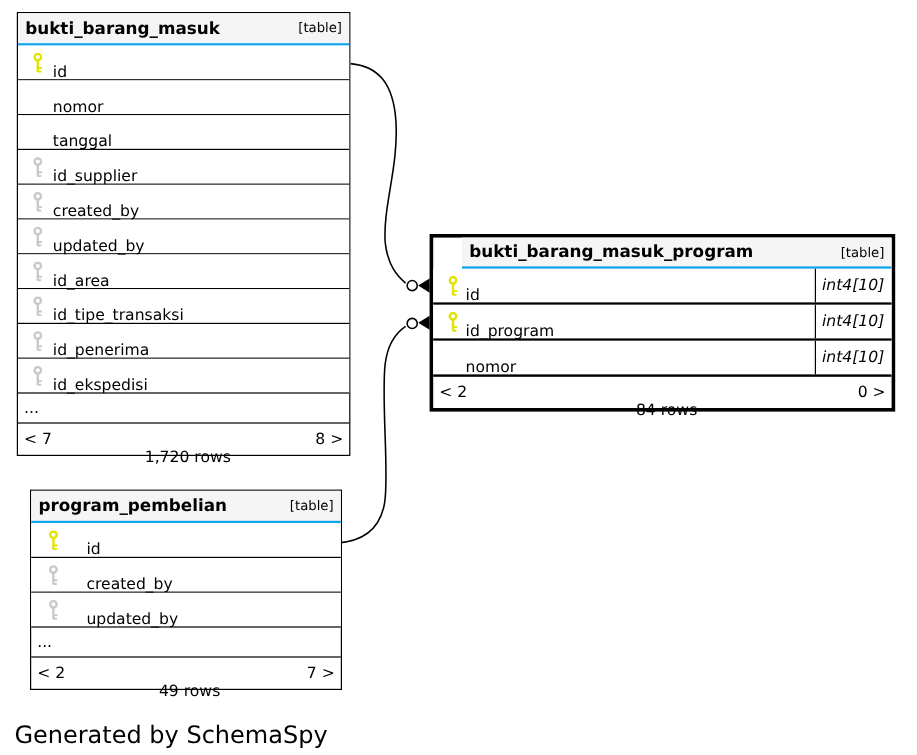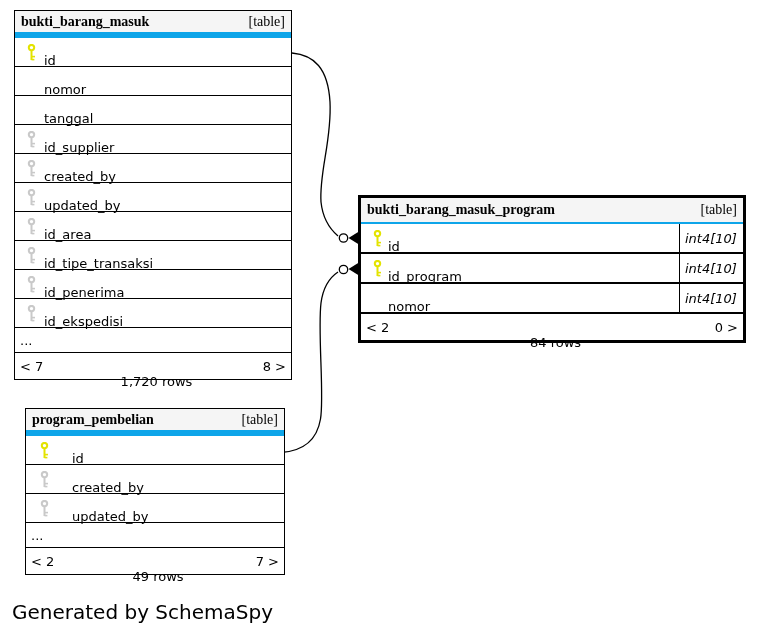--- a/index.html
+++ b/index.html
@@ -23,27 +23,26 @@
     box-sizing: border-box;
     font-size: 13px;
   }
   .tbl.emph { border-width: 3px; }
 
   .tbl-header {
     display: flex; align-items: center; justify-content: space-between;
     height: 27px;
     padding: 0 6px;
     background: var(--header-bg, #f5f5f5);
-    border-bottom: 6px solid #0ea5e9;
-    box-sizing: border-box;
-    font-family: Liberation Serif, serif;
-  }
-  .tbl.emph .tbl-header { height: 26px; border-bottom-width: 2px; }
+    border-bottom: 2px solid #0ea5e9;
+    box-sizing: border-box;
+  }
+  .tbl.emph .tbl-header { height: 26px; border-bottom-width: 2px; margin-left: 24px; }
   .tbl-name { font-weight: bold; font-size: 14px; white-space: nowrap; }
-  .tbl-tag  { font-size: 14px; white-space: nowrap; }
+  .tbl-tag  { font-size: 11px; white-space: nowrap; }
 
   .tbl-row {
     display: flex; align-items: center;
     height: 29px;
     border-bottom: 1px solid #000;
     box-sizing: border-box;
     padding-left: 12px;
     background: #fff;
   }
   .tbl.emph .tbl-row { height: 30px; border-bottom-width: 2px; }

